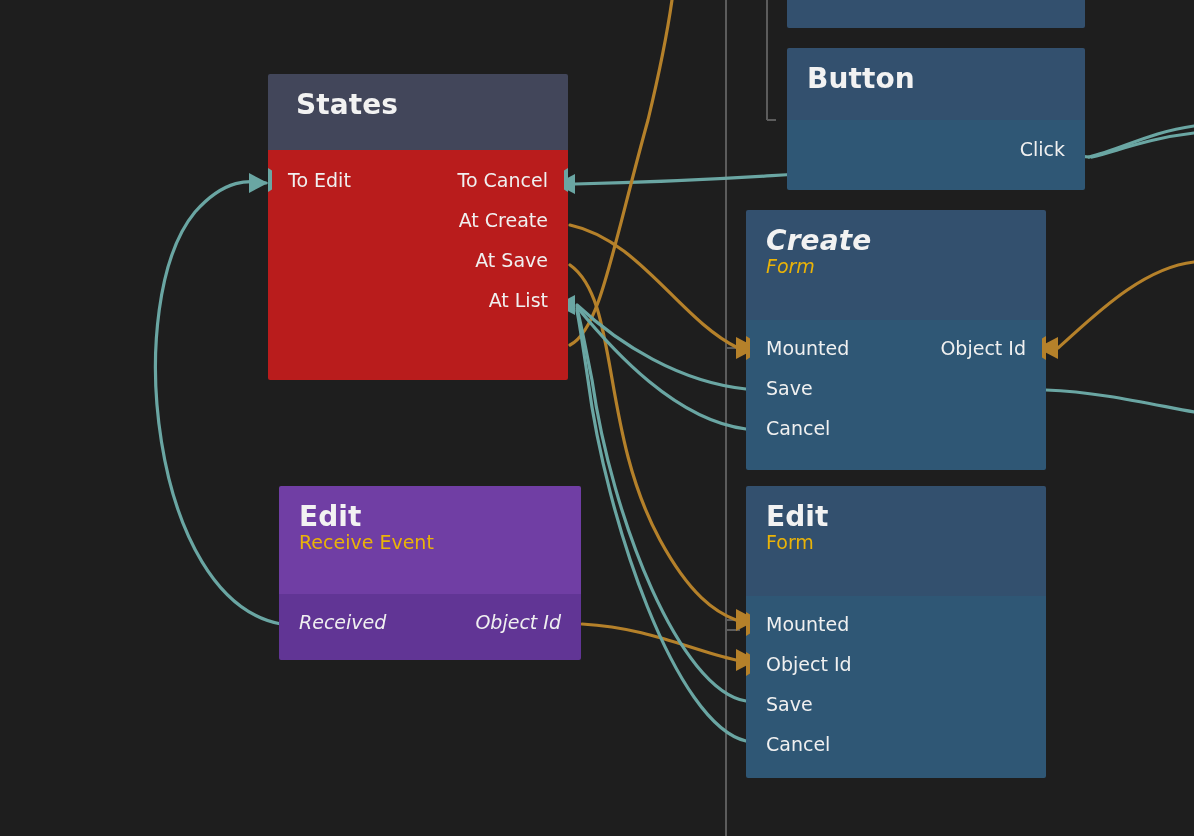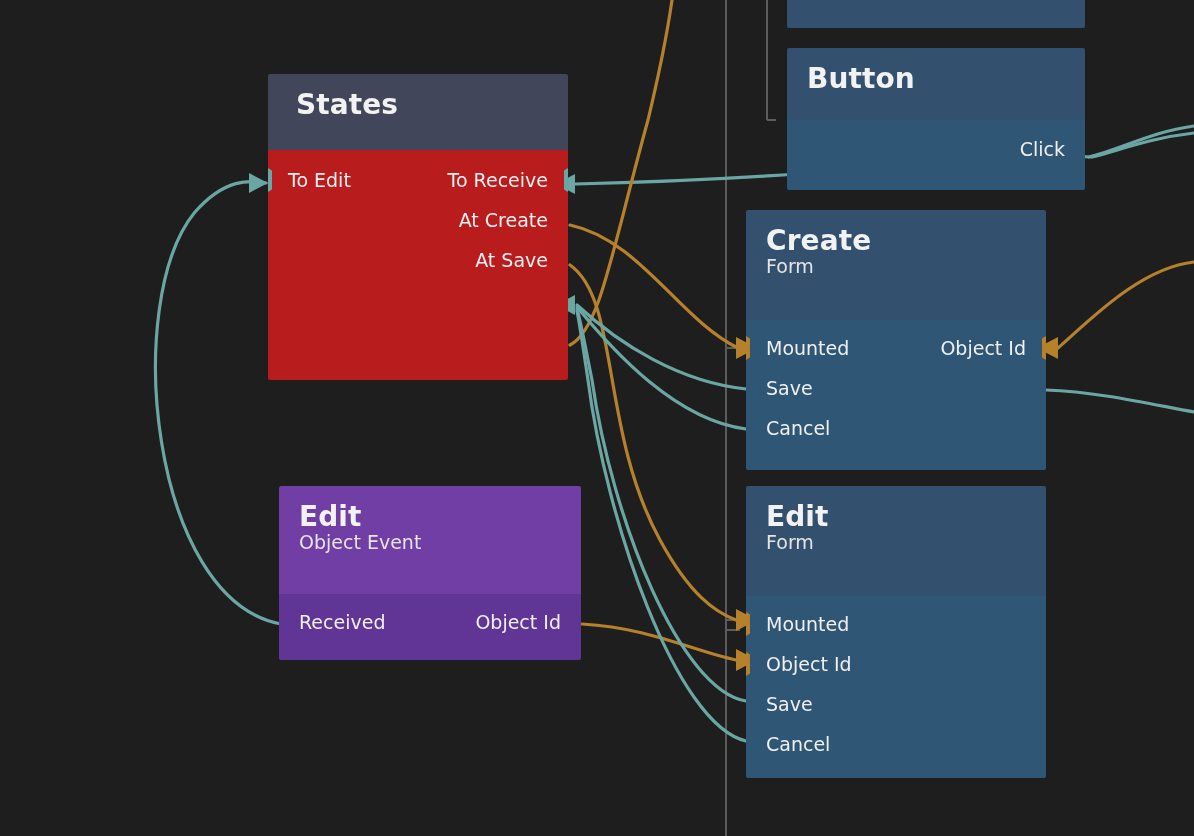--- a/index.html
+++ b/index.html
@@ -40,21 +40,21 @@
   .node-title {
     font-size: 28px;
     font-weight: bold;
     color: #f2f2f2;
     line-height: 26px;
     letter-spacing: .1px;
   }
   .node-subtitle {
     font-size: 19px;
     font-weight: normal;
-    color: #e5e5e5;
+    color: #eab308;
     line-height: 25px;
   }
   .node-body {
     position: relative;
     box-sizing: border-box;
     padding-top: 10px;
     padding-bottom: 24px;
   }
   .port-row {
     position: relative;
@@ -188,41 +188,47 @@
     <div class="node-header" style="height:76px;padding-left:28px;">
       <div class="node-title">States</div>
     </div>
     <div class="node-body" style="height:230px;">
 
       <div class="port-row">
         <span class="pm left arrow">
           <span class="pm-arrow right-dir teal"></span>
         </span>
         <span class="port-label in">To Edit</span>
-        <span class="port-label out">To Receive</span>
+        <span class="port-label out">To Cancel</span>
         <span class="pm right arrow">
           <span class="pm-arrow left-dir teal"></span>
         </span>
       </div>
 
       <div class="port-row">
         <span class="port-label out">At Create</span>
         <span class="pm right">
           <span class="pm-dot orange"></span>
         </span>
       </div>
 
       <div class="port-row">
         <span class="port-label out">At Save</span>
         <span class="pm right">
           <span class="pm-dot orange"></span>
         </span>
       </div>
 
 
+      <div class="port-row">
+        <span class="port-label out">At List</span>
+        <span class="pm right">
+          <span class="pm-dot orange"></span>
+        </span>
+      </div>
     </div>
   </div>
 
   <div class="node n-blue" style="left:787px; top:-36px; width:298px; height:64px;">
     <div class="node-header" style="height:64px; padding-top:6px;">
       <div class="node-title"></div>
     </div>
   </div>
 
   <div class="node n-blue" style="left:787px; top:48px; width:298px; height:142px;">
@@ -233,21 +239,21 @@
       <div class="port-row">
         <span class="port-label out">Click</span>
         <span class="pm right">
           <span class="pm-dot teal"></span>
         </span>
       </div>
     </div>
   </div>
 
   <div class="node n-blue" style="left:746px; top:210px; width:300px; height:260px;">
-    <div class="node-header" style="height:110px;">
+    <div class="node-header" style="height:110px;font-style:italic;">
       <div class="node-title">Create</div>
       <div class="node-subtitle">Form</div>
     </div>
     <div class="node-body" style="height:150px; padding-top:8px;">
 
       <div class="port-row">
         <span class="pm left arrow">
           <span class="pm-arrow right-dir"></span>
         </span>
         <span class="port-label in">Mounted</span>
@@ -272,23 +278,23 @@
           <span class="pm-dot teal"></span>
         </span>
         <span class="port-label in">Cancel</span>
       </div>
     </div>
   </div>
 
   <div class="node n-purple" style="left:279px; top:486px; width:302px; height:174px;">
     <div class="node-header" style="height:108px;">
       <div class="node-title">Edit</div>
-      <div class="node-subtitle">Object Event</div>
-    </div>
-    <div class="node-body" style="height:72px; padding-top:8px;">
+      <div class="node-subtitle">Receive Event</div>
+    </div>
+    <div class="node-body" style="height:72px; padding-top:8px;font-style:italic;">
       <div class="port-row">
         <span class="pm left">
           <span class="pm-dot teal"></span>
         </span>
         <span class="port-label in">Received</span>
         <span class="port-label out">Object Id</span>
         <span class="pm right">
           <span class="pm-dot orange"></span>
         </span>
       </div>

